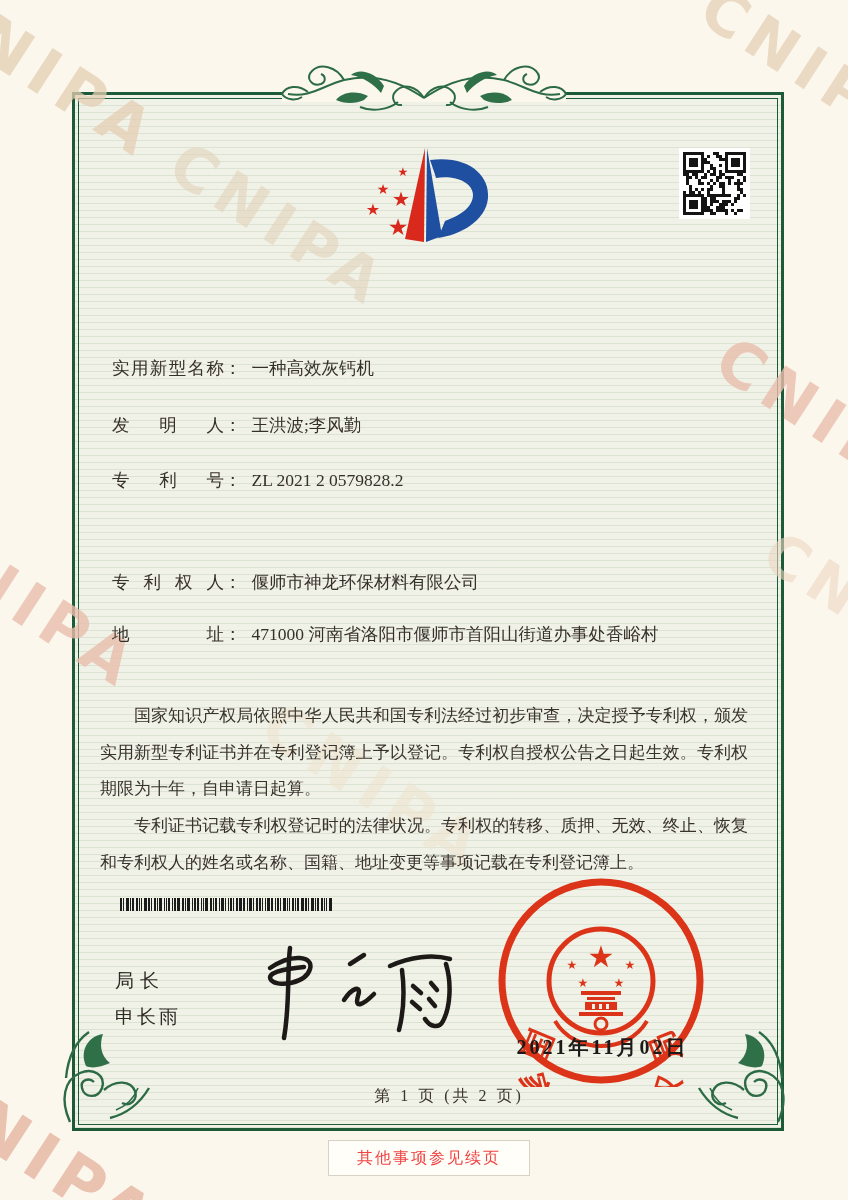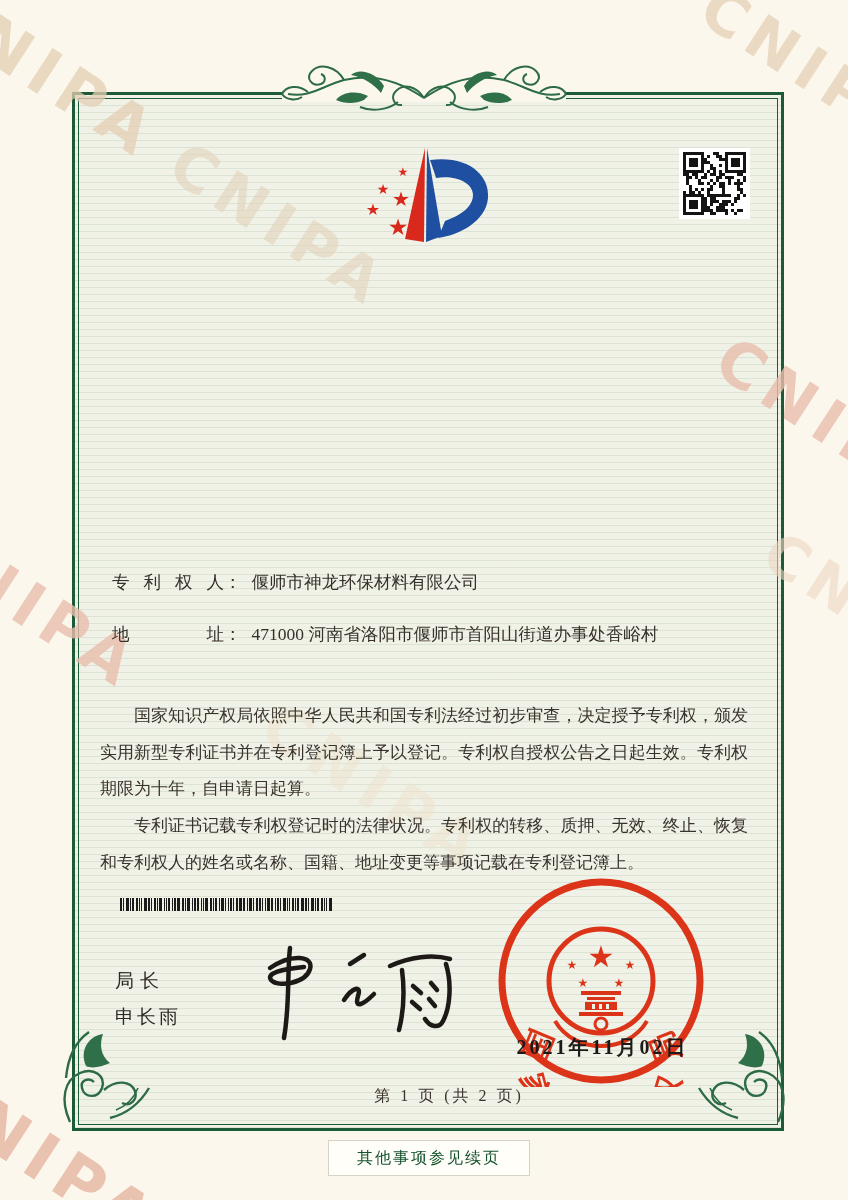--- a/index.html
+++ b/index.html
@@ -77,21 +77,21 @@
   
   .orn{position:absolute;z-index:4;pointer-events:none;}
   .orn-top{left:254px;top:56px;}
   .orn-bl{left:56px;top:1026px;}
   .orn-br{left:692px;top:1026px;}
   
   .cont-box{
     position:absolute;left:328px;top:1140px;width:200px;height:34px;z-index:3;
     background:#fffef9;border:1px solid #d8d2c6;
     display:flex;align-items:center;justify-content:center;
-    font-size:16px;letter-spacing:2px;color:#14532d;
+    font-size:16px;letter-spacing:2px;color:#ef4444;
   }
 </style>
 </head>
 <body>
 
 <div class="wm-layer">
   <div class="wm" style="left:-45px;top:-30px;font-size:64px;color:#e5cfb3;opacity:.75">CNIPA</div>
   <div class="wm" style="left:726px;top:-28px;font-size:60px;color:#e5cfb3;opacity:.7">CNIPA</div>
   <div class="wm" style="left:195px;top:128px;font-size:60px;color:#e2d2ba;opacity:.6">CNIPA</div>
   <div class="wm" style="left:742px;top:322px;font-size:62px;color:#e9bead;opacity:.8">CNIPA</div>
@@ -381,20 +381,29 @@
         <div class="m" style="left: 15px; top: 60px;"></div>
         <div class="m" style="left: 18px; top: 60px;"></div>
         <div class="m" style="left: 27px; top: 60px;"></div>
         <div class="m" style="left: 30px; top: 60px;"></div>
         <div class="m" style="left: 42px; top: 60px;"></div>
         <div class="m" style="left: 51px; top: 60px;"></div>
       </div>
   </div>
 
 
+  <div class="frow" style="top:264px">
+    <span class="flabel">实用新型名称</span><span>：</span><span class="fvalue">一种高效灰钙机</span>
+  </div>
+  <div class="frow" style="top:321px">
+    <span class="flabel">发明人</span><span>：</span><span class="fvalue">王洪波;李风勤</span>
+  </div>
+  <div class="frow" style="top:376px">
+    <span class="flabel">专利号</span><span>：</span><span class="fvalue">ZL 2021 2 0579828.2</span>
+  </div>
   <div class="frow" style="top:478px">
     <span class="flabel">专利权人</span><span>：</span><span class="fvalue">偃师市神龙环保材料有限公司</span>
   </div>
   <div class="frow" style="top:530px">
     <span class="flabel">地址</span><span>：</span><span class="fvalue">471000 河南省洛阳市偃师市首阳山街道办事处香峪村</span>
   </div>
 
   <div class="paras">
     <p>国家知识产权局依照中华人民共和国专利法经过初步审查，决定授予专利权，颁发实用新型专利证书并在专利登记簿上予以登记。专利权自授权公告之日起生效。专利权期限为十年，自申请日起算。</p>
     <p>专利证书记载专利权登记时的法律状况。专利权的转移、质押、无效、终止、恢复和专利权人的姓名或名称、国籍、地址变更等事项记载在专利登记簿上。</p>

